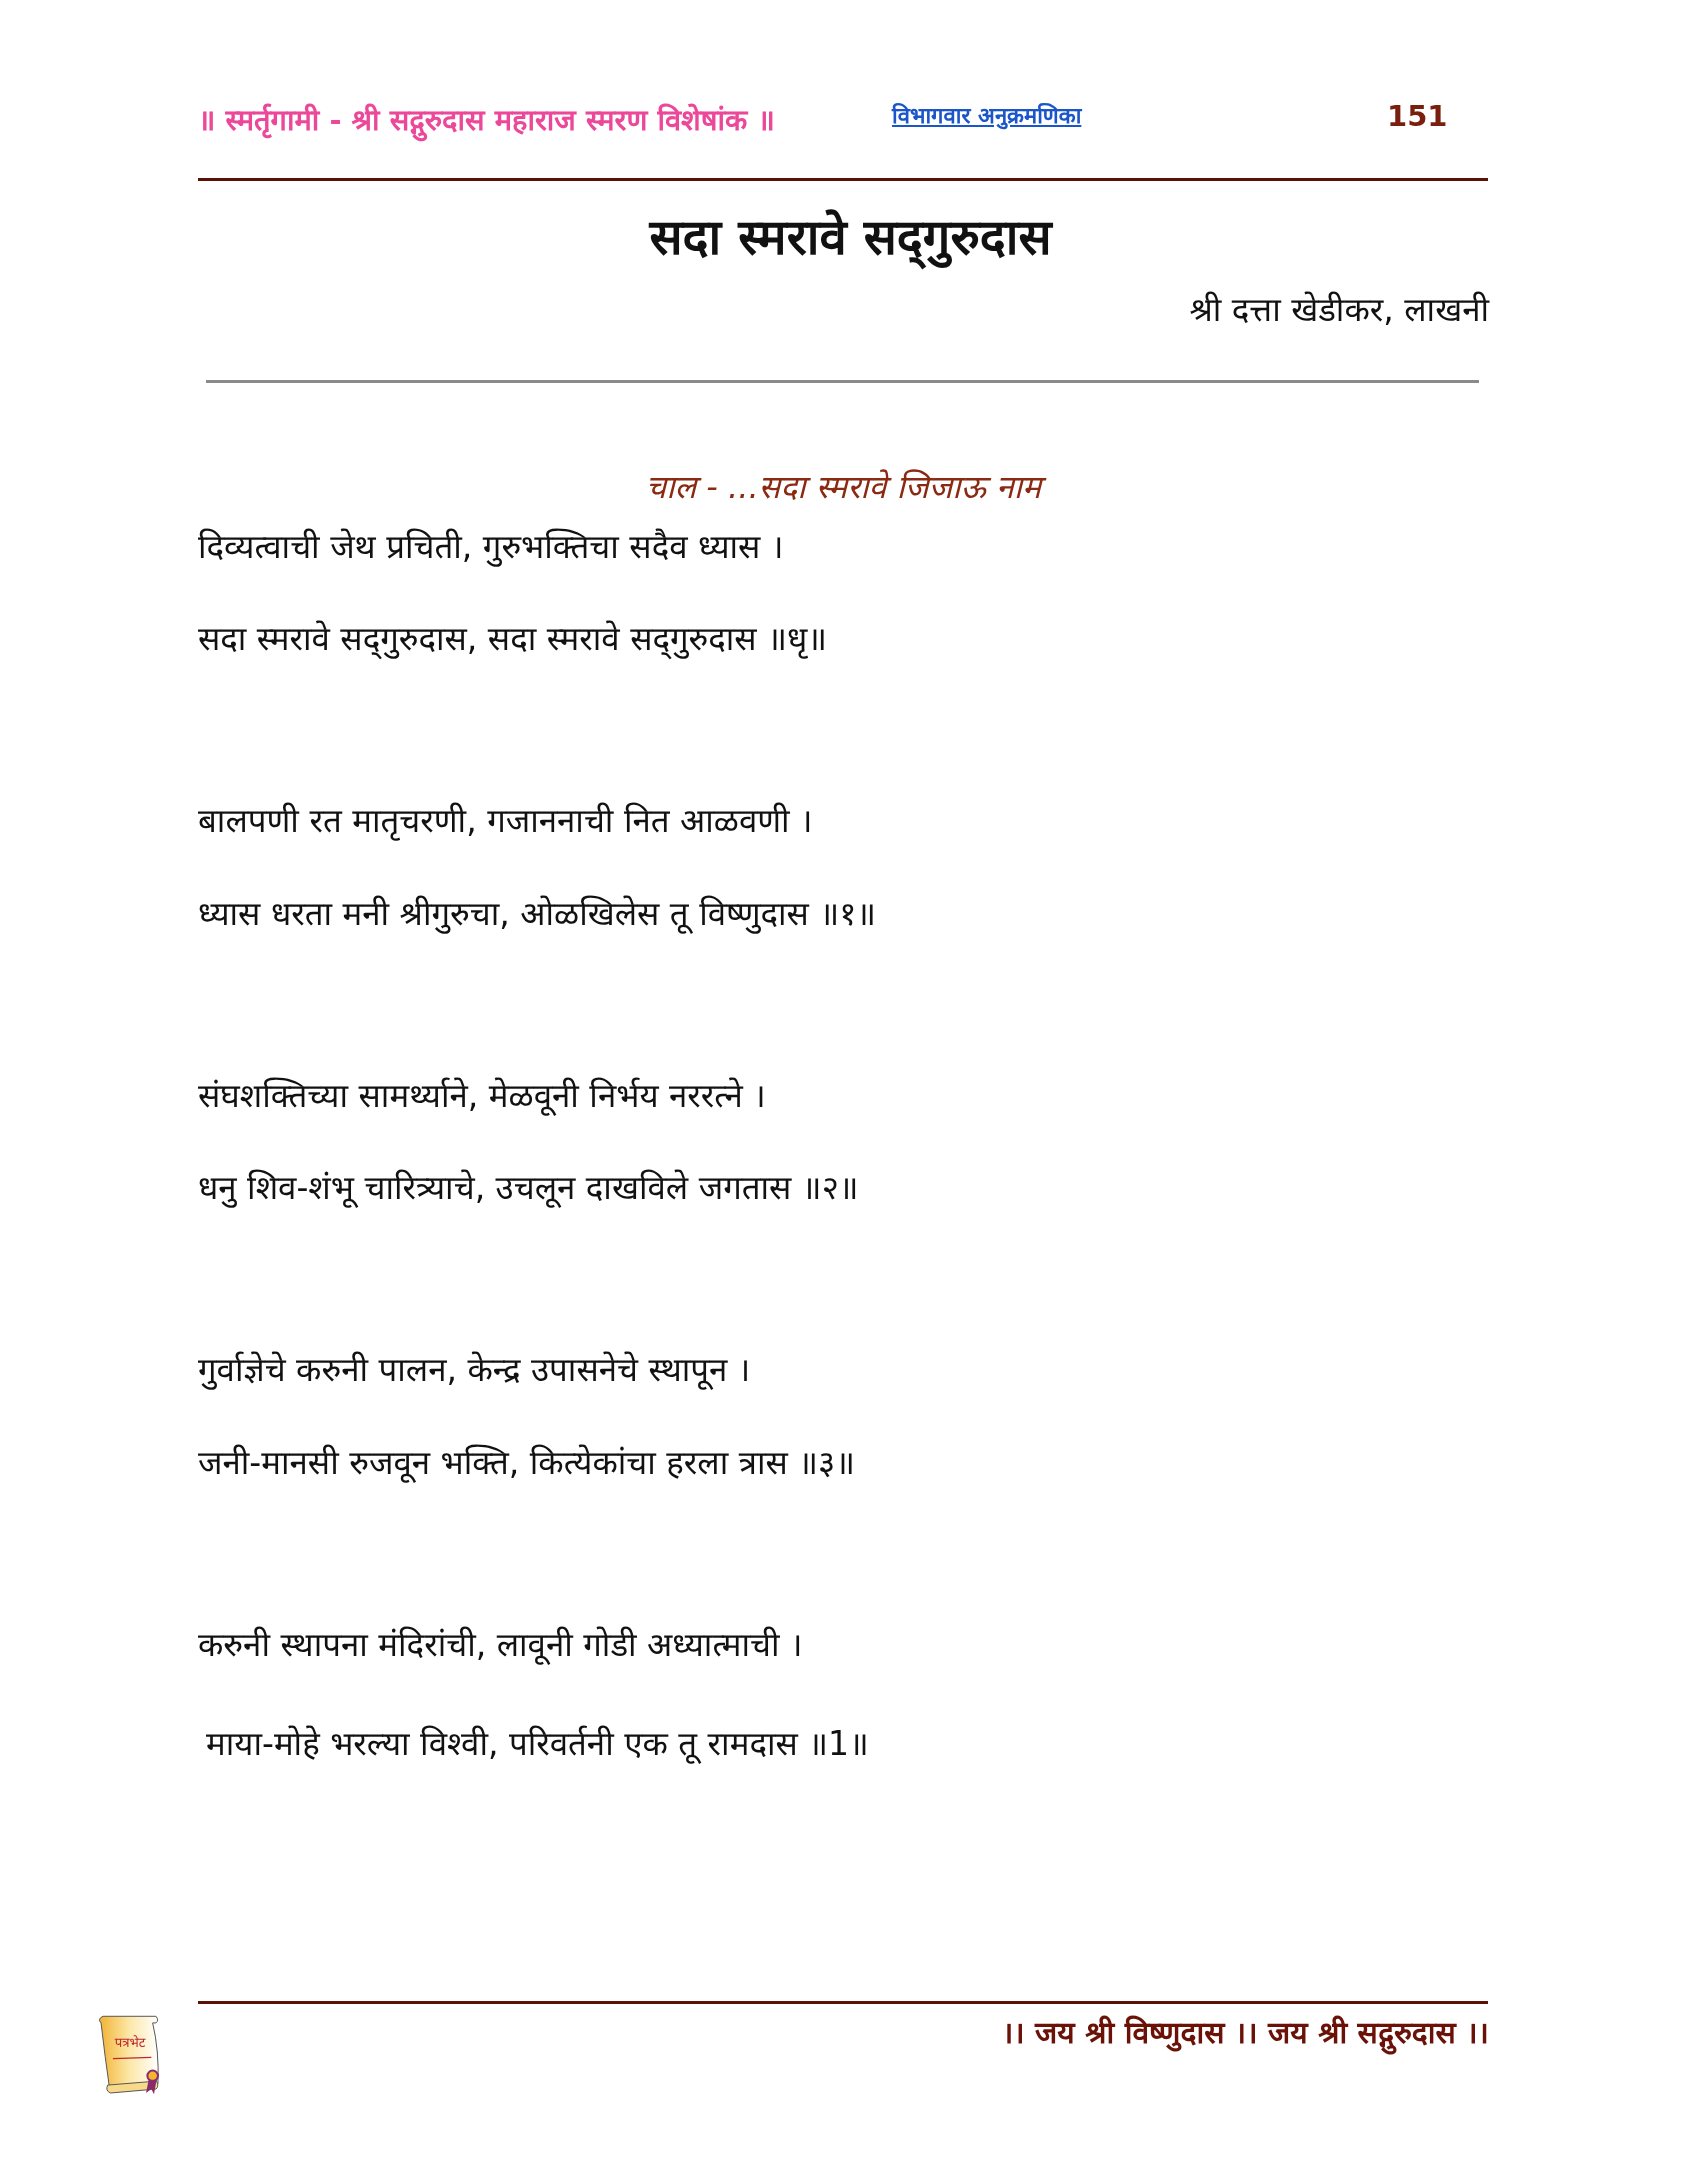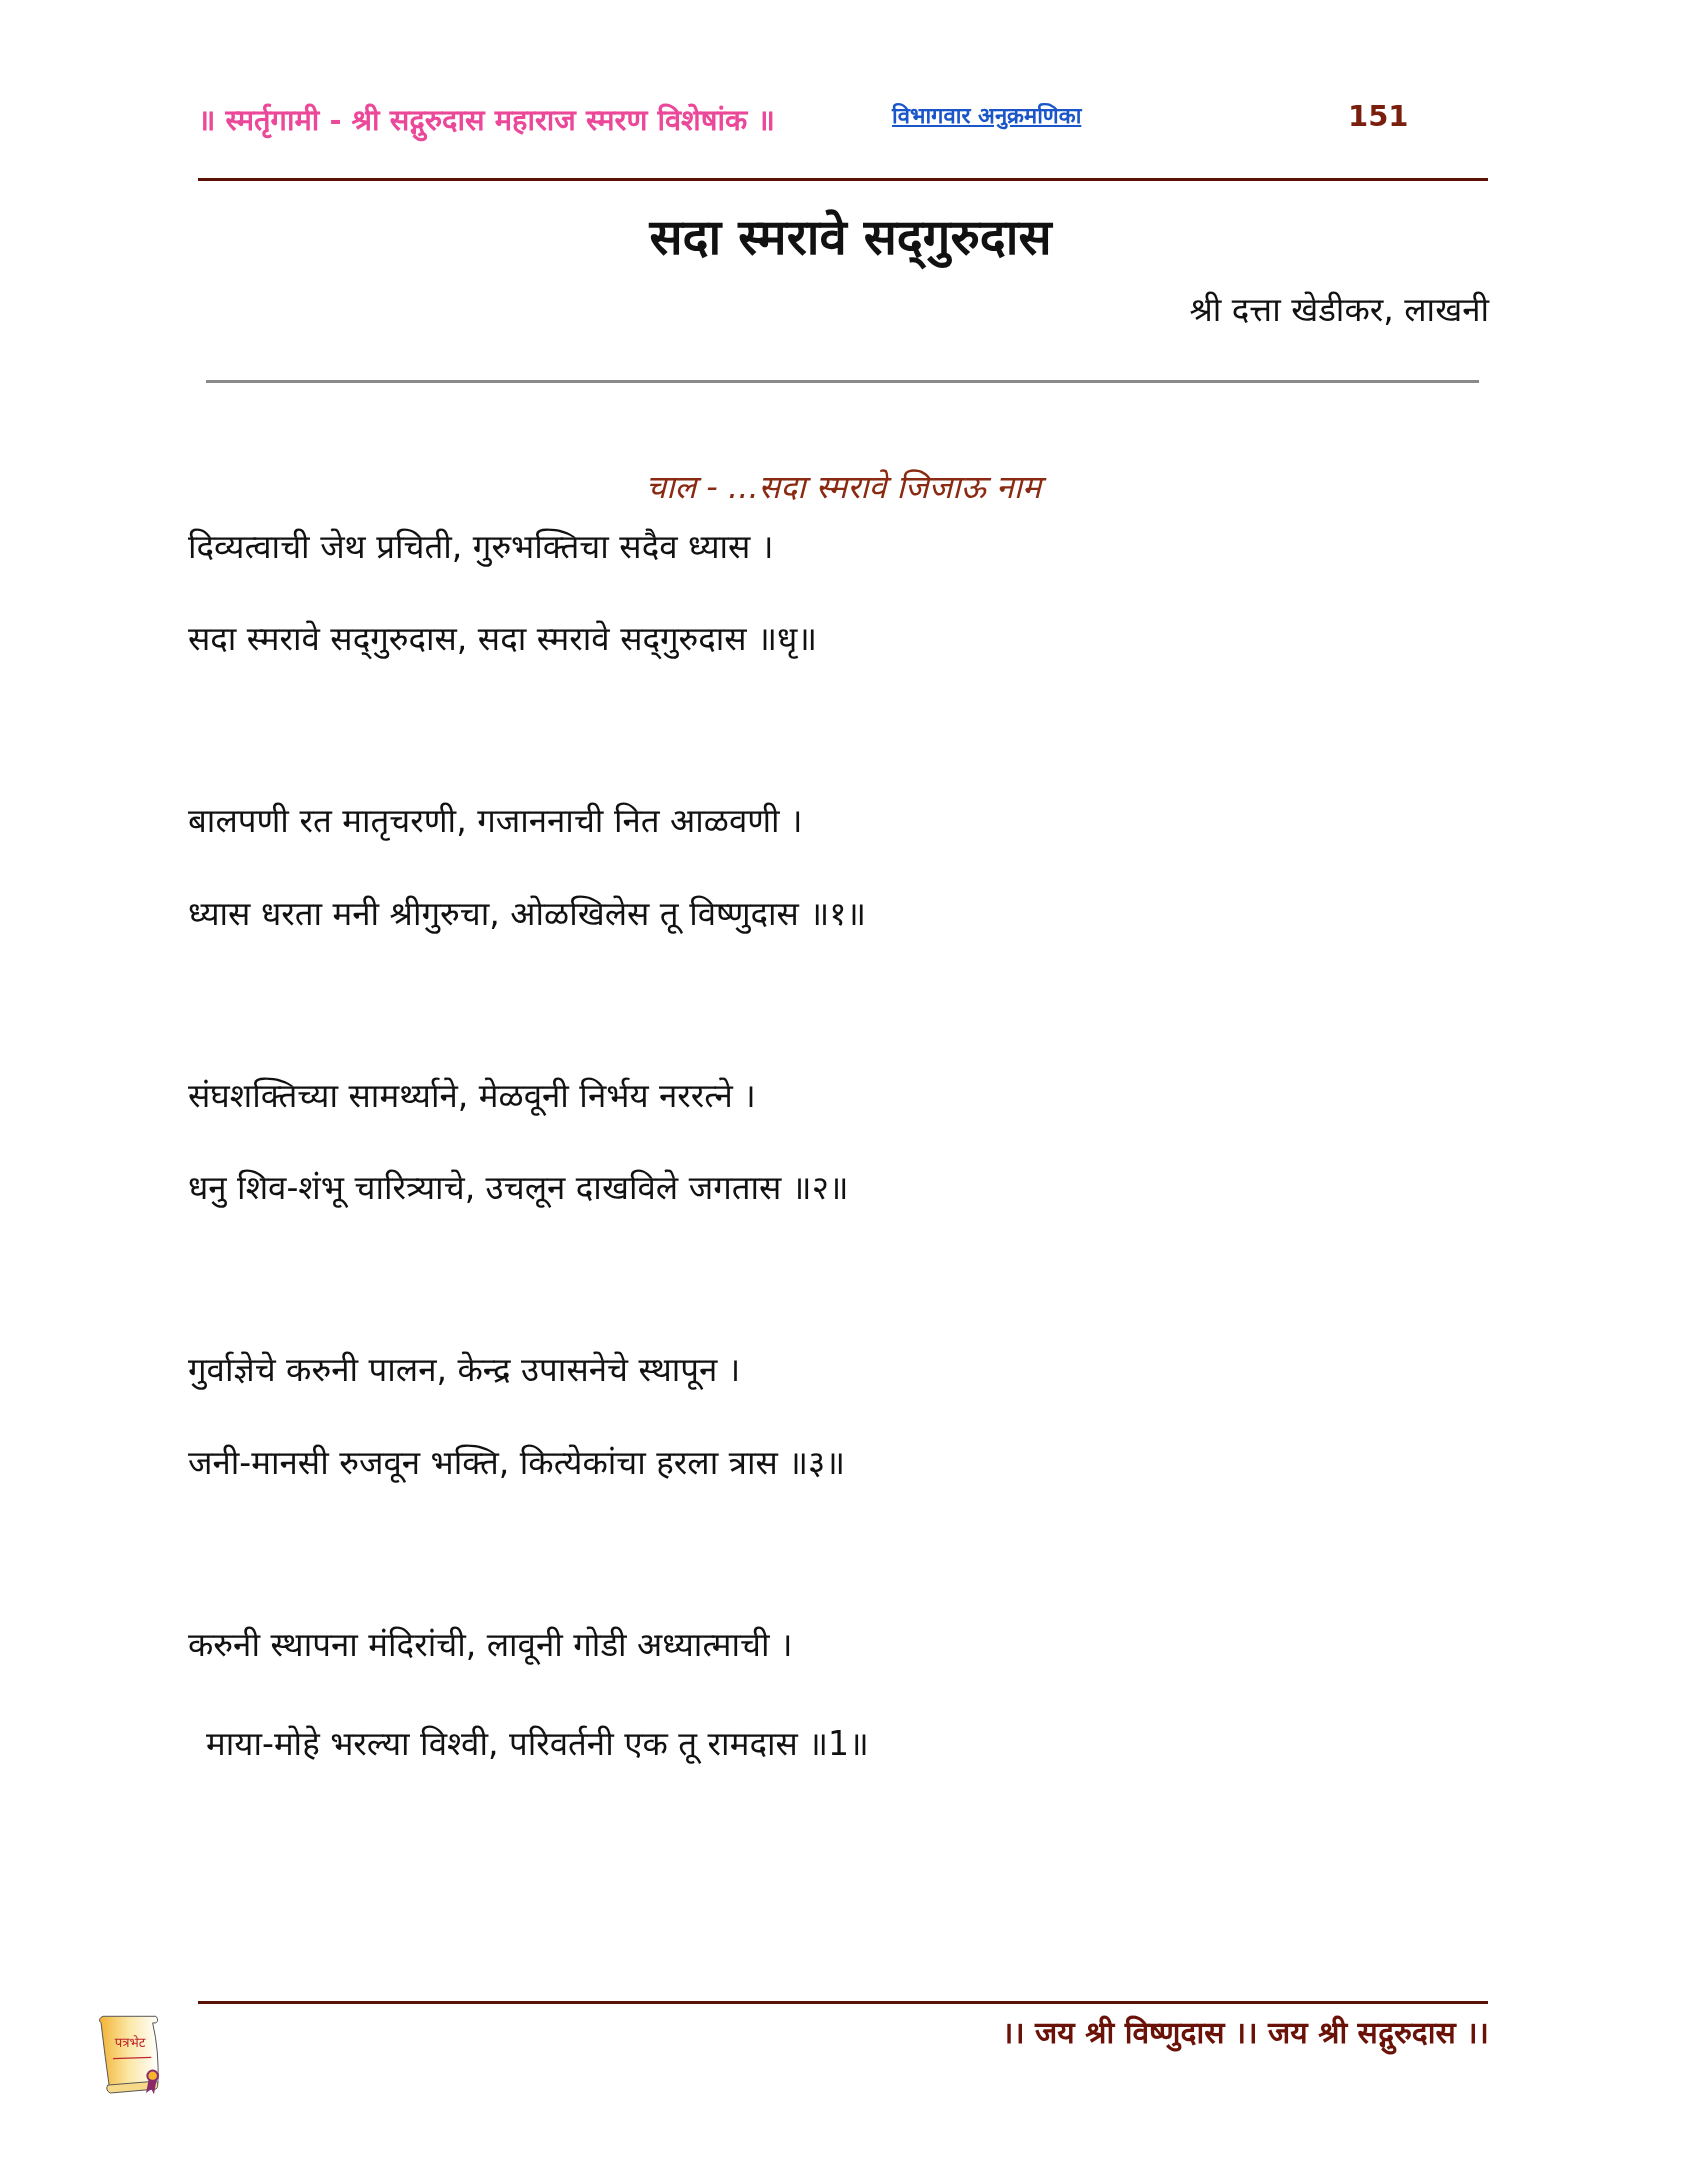--- a/index.html
+++ b/index.html
@@ -1,26 +1,26 @@
 <!DOCTYPE html>
 <html style="font-size:10.6px"><head>
 <meta charset="utf-8">
 <style>
   html, body { margin: 0; padding: 0; background: #ffffff; }
   body { width: 1687px; height: 2183px; position: relative; overflow: hidden; font-family: "DejaVu Sans", "Liberation Sans", sans-serif; }
   .abs { position: absolute; }
   .hdr-title { left: 198px; top: 99px; font-size: 29px; font-weight: bold; color: #ec4899; white-space: nowrap; }
   .hdr-link { left: 892px; top: 99px; font-size: 22px; font-weight: bold; color: #1a56c9; text-decoration: underline; white-space: nowrap; cursor: pointer; }
-  .hdr-page { left: 1348px; top: 99px; font-size: 29px; font-weight: bold; color: #7a1f0e; }
+  .hdr-page { left: 1387px; top: 99px; font-size: 29px; font-weight: bold; color: #7a1f0e; }
   .rule-top { left: 198px; top: 178px; width: 1290px; height: 3.3px; background: #5a1207; }
   .title { left: 7px; width: 1687px; top: 202px; text-align: center; font-size: 49px; font-weight: bold; color: #111; }
   .author { right: 198px; top: 286px; font-size: 33px; color: #111; white-space: nowrap; }
   .rule-mid { left: 206px; top: 380px; width: 1273px; height: 2.6px; background: #8a8a8a; }
   .tune { left: 0; width: 1687px; top: 464px; text-align: center; font-size: 32px; font-style: italic; color: #8b2a12; }
-  .verse-line { left: 188px; font-size: 33px; color: #111; white-space: nowrap; }
+  .verse-line { left: 198px; font-size: 33px; color: #111; white-space: nowrap; }
   .rule-bot { left: 198px; top: 2001px; width: 1290px; height: 3.3px; background: #5a1207; }
   .footer { right: 198px; top: 2011px; font-size: 30px; font-weight: bold; color: #6b1208; white-space: nowrap; margin-left: 17px; }
   .logo { left: 93px; top: 2011px; width: 73px; height: 86px; }
 </style>
 </head>
 <body>
 
 <div class="abs hdr-title">॥ स्मर्तृगामी - श्री सद्गुरुदास महाराज स्मरण विशेषांक ॥</div>
 <a class="abs hdr-link">विभागवार अनुक्रमणिका</a>
 <div class="abs hdr-page">151</div>

